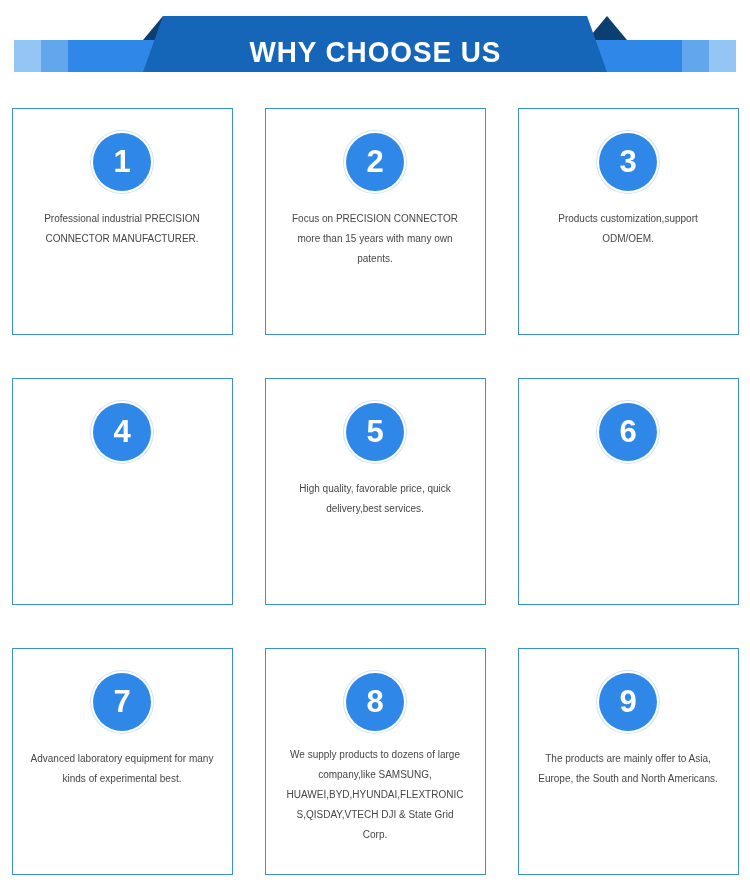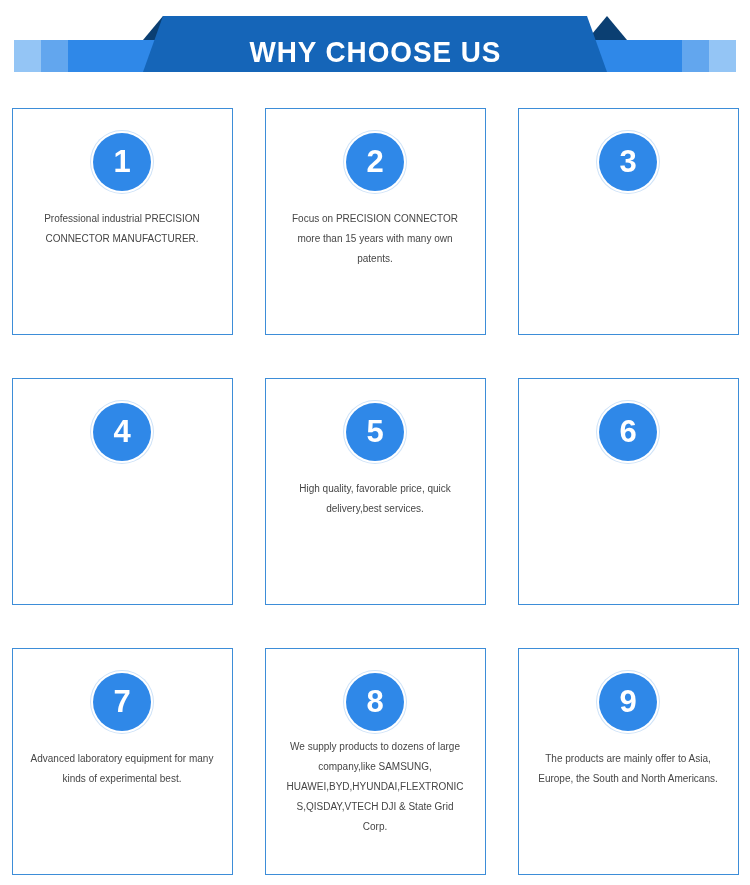--- a/index.html
+++ b/index.html
@@ -113,21 +113,21 @@
     padding: 0 18px;
     width: 100%;
     box-sizing: border-box;
     text-align: center;
     color: #464646;
     font-size: 10px;
     line-height: 20px;
     font-family: "Liberation Sans", sans-serif;
     word-break: break-word;
   }
-  .card.tall-text .card-text { margin-top: 6px; }
+  .card.tall-text .card-text { margin-top: 14px; }
 </style>
 </head>
 <body>
 
 <div class="banner">
   <div class="banner-stripe stripe-l1"></div>
   <div class="banner-stripe stripe-l2"></div>
   <div class="banner-stripe stripe-l3"></div>
   <div class="banner-stripe stripe-r3"></div>
   <div class="banner-stripe stripe-r2"></div>
@@ -143,20 +143,21 @@
   <div class="card">
     <div class="badge">1</div>
     <div class="card-text">Professional industrial PRECISION CONNECTOR MANUFACTURER.</div>
   </div>
   <div class="card">
     <div class="badge">2</div>
     <div class="card-text">Focus on PRECISION CONNECTOR more than 15 years with many own patents.</div>
   </div>
   <div class="card">
     <div class="badge">3</div>
+    <div class="card-text">Products customization,support ODM/OEM.</div>
   </div>
   <div class="card">
     <div class="badge">4</div>
   </div>
   <div class="card">
     <div class="badge">5</div>
     <div class="card-text">High quality, favorable price, quick delivery,best services.</div>
   </div>
   <div class="card">
     <div class="badge">6</div>

